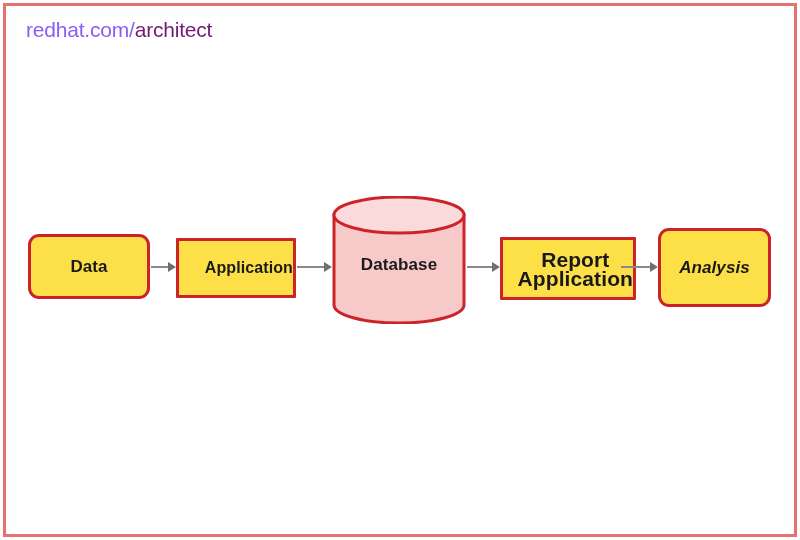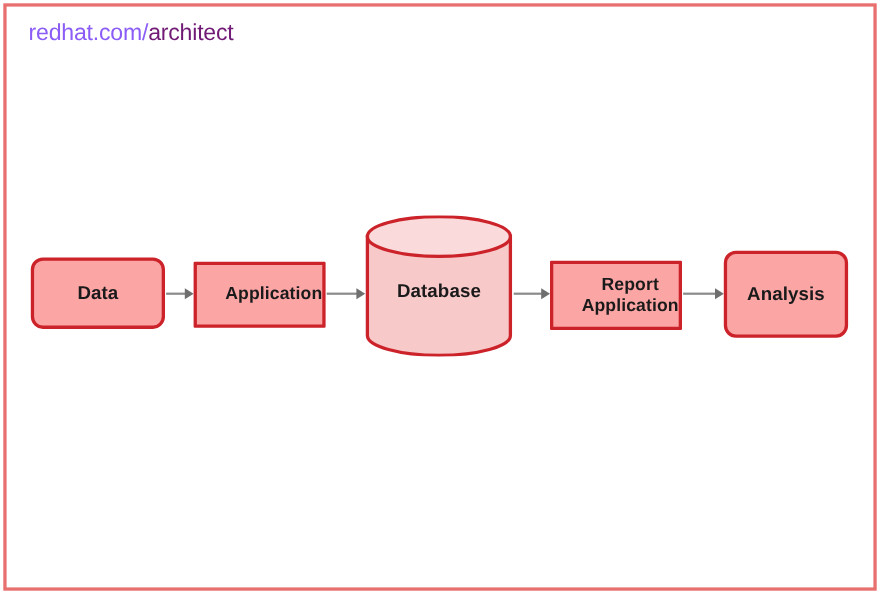--- a/index.html
+++ b/index.html
@@ -45,43 +45,43 @@
     position: absolute;
     left: 0;
     top: 0;
     width: 800px;
     height: 540px;
   }
 
   .node {
     position: absolute;
     box-sizing: border-box;
-    background: #fca5a5;
+    background: #fde047;
     border: 3px solid #cc2229;
     display: flex;
     align-items: center;
     justify-content: center;
     text-align: center;
     color: #1a1a1a;
     font-weight: bold;
     font-size: 17px;
     line-height: 20px;
     letter-spacing: 0.1px;
   }
   .node.rounded { border-radius: 11px; }
   .node.sharp   { border-radius: 1px; justify-content: flex-end; }
 
   
   #node-data        { left: 28px;  top: 234px; width: 122px; height: 65px; }
   
   #node-application { left: 176px; top: 238px; width: 120px; height: 60px; font-size: 16px; }
   
-  #node-report      { left: 500px; top: 237px; width: 120px; height: 63px; font-size: 16px; line-height: 19px; }
-  
-  #node-analysis    { left: 658px; top: 228px; width: 113px; height: 79px; }
+  #node-report      { left: 500px; top: 237px; width: 136px; height: 63px; font-size: 21px; line-height: 19px; }
+  
+  #node-analysis    { left: 658px; top: 228px; width: 113px; height: 79px; font-style: italic; }
 
   
   #node-database {
     position: absolute;
     left: 331px;
     top: 196px;
     width: 136px;
     height: 128px;
   }
   #node-database svg { display: block; }

